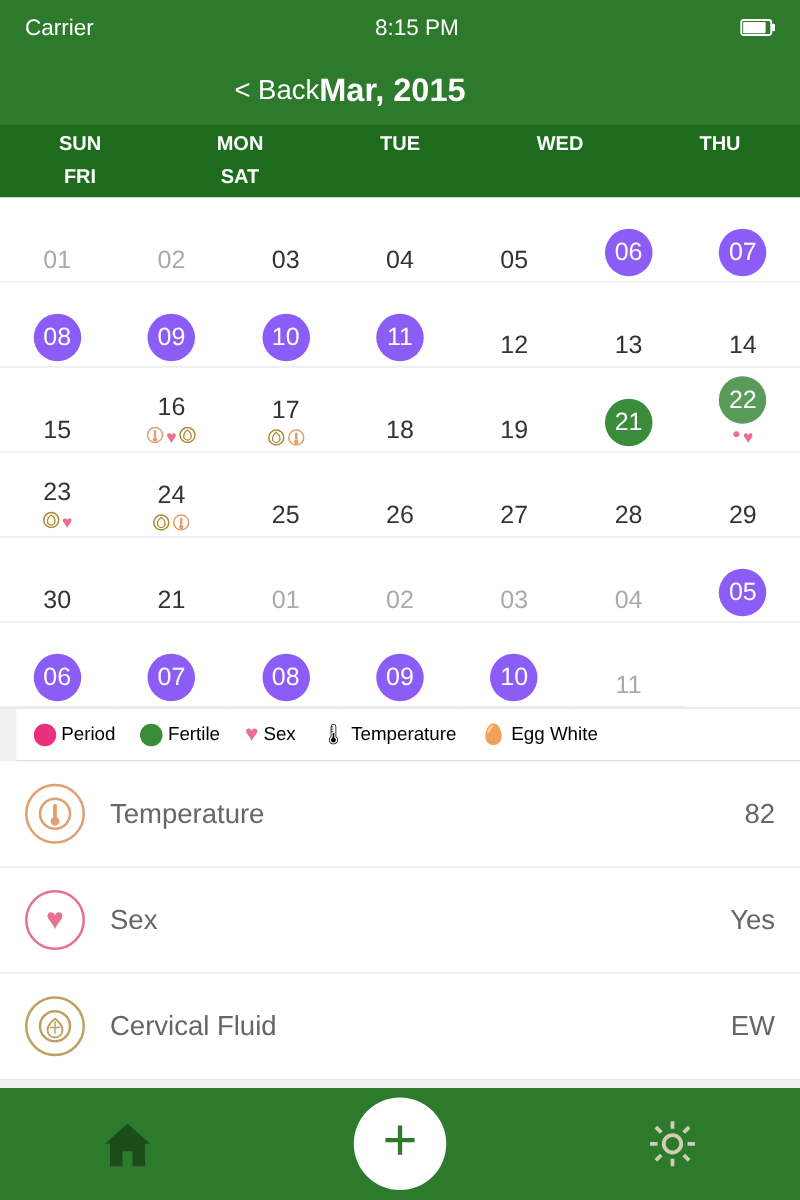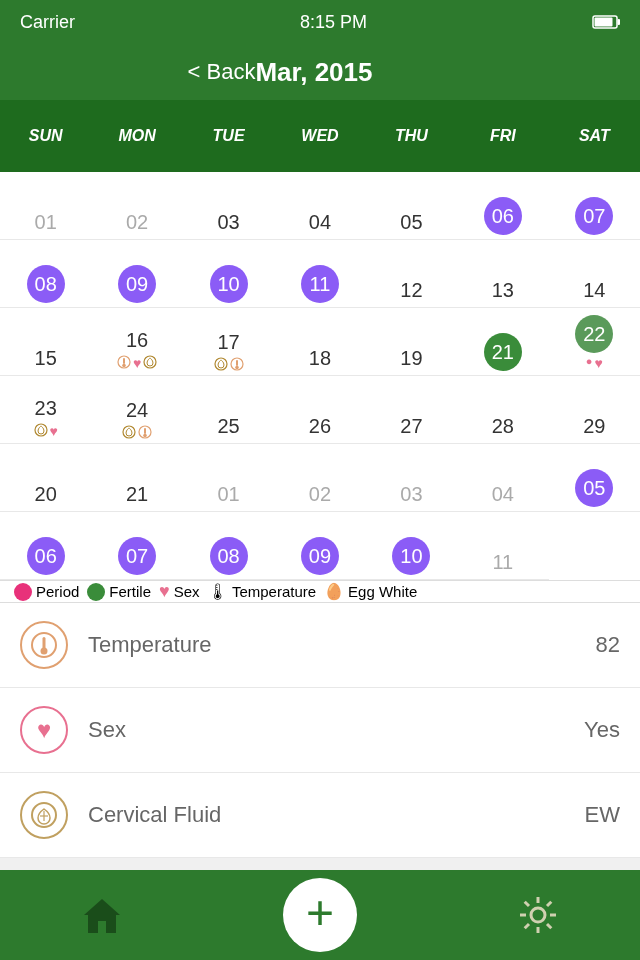--- a/index.html
+++ b/index.html
@@ -48,27 +48,26 @@
       font-size: 26px;
       font-weight: 600;
       color: white;
     }
     .nav-spacer { width: 80px; }
 
     
     .day-headers {
       background: #1e6b1e;
       display: grid;
-      grid-template-columns: repeat(7, 1fr);
+      grid-template-columns: repeat(5, 1fr);
       text-align: center;
       color: white;
       font-size: 16px;
       font-weight: 600;
-      padding: 23px 0;
-      font-style: italic;
+      padding: 3px 0;
     }
     .day-header { padding: 4px 0; }
 
     
     .calendar-grid {
       background: white;
       display: grid;
       grid-template-columns: repeat(7, 1fr);
       border-bottom: 1px solid #ddd;
     }
@@ -131,24 +130,25 @@
       flex-wrap: wrap;
       justify-content: center;
     }
 
     
     .legend {
       background: white;
       display: flex;
       align-items: center;
       flex-wrap: wrap;
-      padding: 0 14px;
-      gap: 8px;
+      padding: 10px 14px;
+      gap: 20px;
       border-bottom: 1px solid #ddd;
       font-size: 15px;
+      margin-left: 13px;
     }
     .legend-item {
       display: flex;
       align-items: center;
       gap: 4px;
       white-space: nowrap;
     }
     .legend-dot {
       width: 18px;
       height: 18px;
@@ -388,21 +388,21 @@
     <div class="cal-cell">
       <div class="date-num">27</div>
     </div>
     <div class="cal-cell">
       <div class="date-num">28</div>
     </div>
     <div class="cal-cell">
       <div class="date-num">29</div>
     </div>
     <div class="cal-cell">
-      <div class="date-num">20</div>
+      <div class="date-num">30</div>
     </div>
     <div class="cal-cell">
       <div class="date-num">21</div>
     </div>
     <div class="cal-cell greyed">
       <div class="date-num">01</div>
     </div>
     <div class="cal-cell greyed">
       <div class="date-num">02</div>
     </div>

